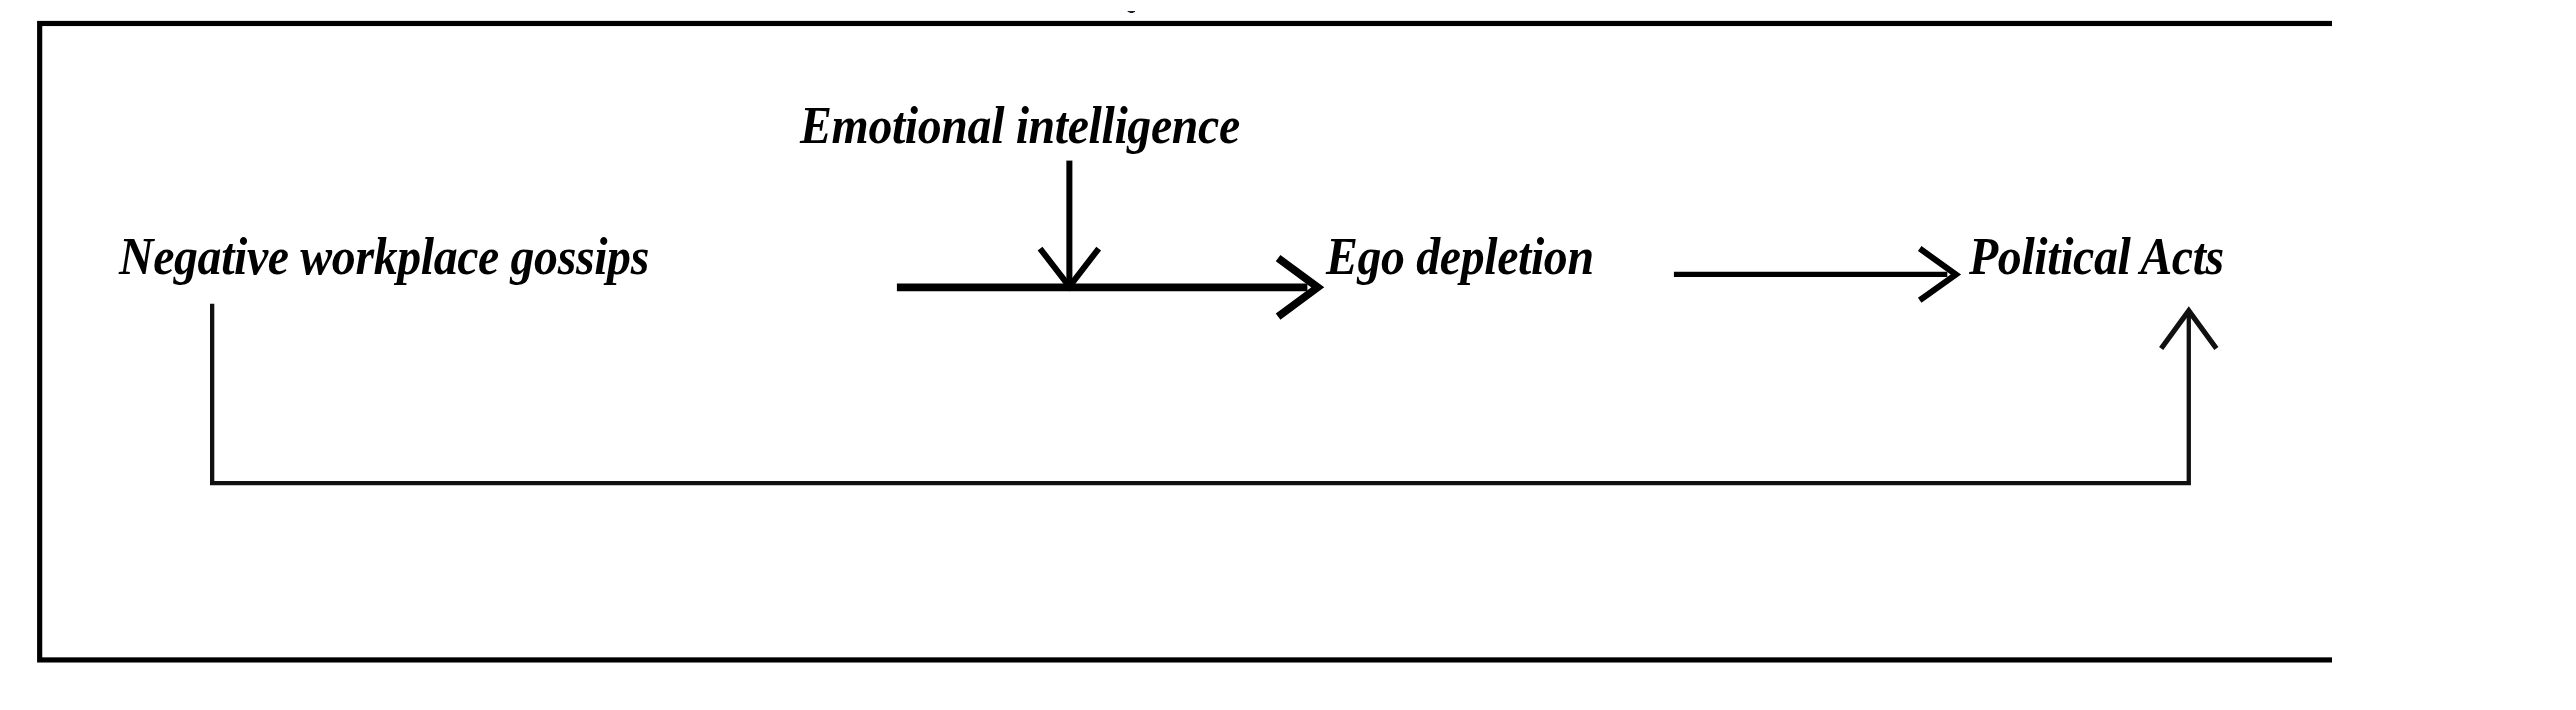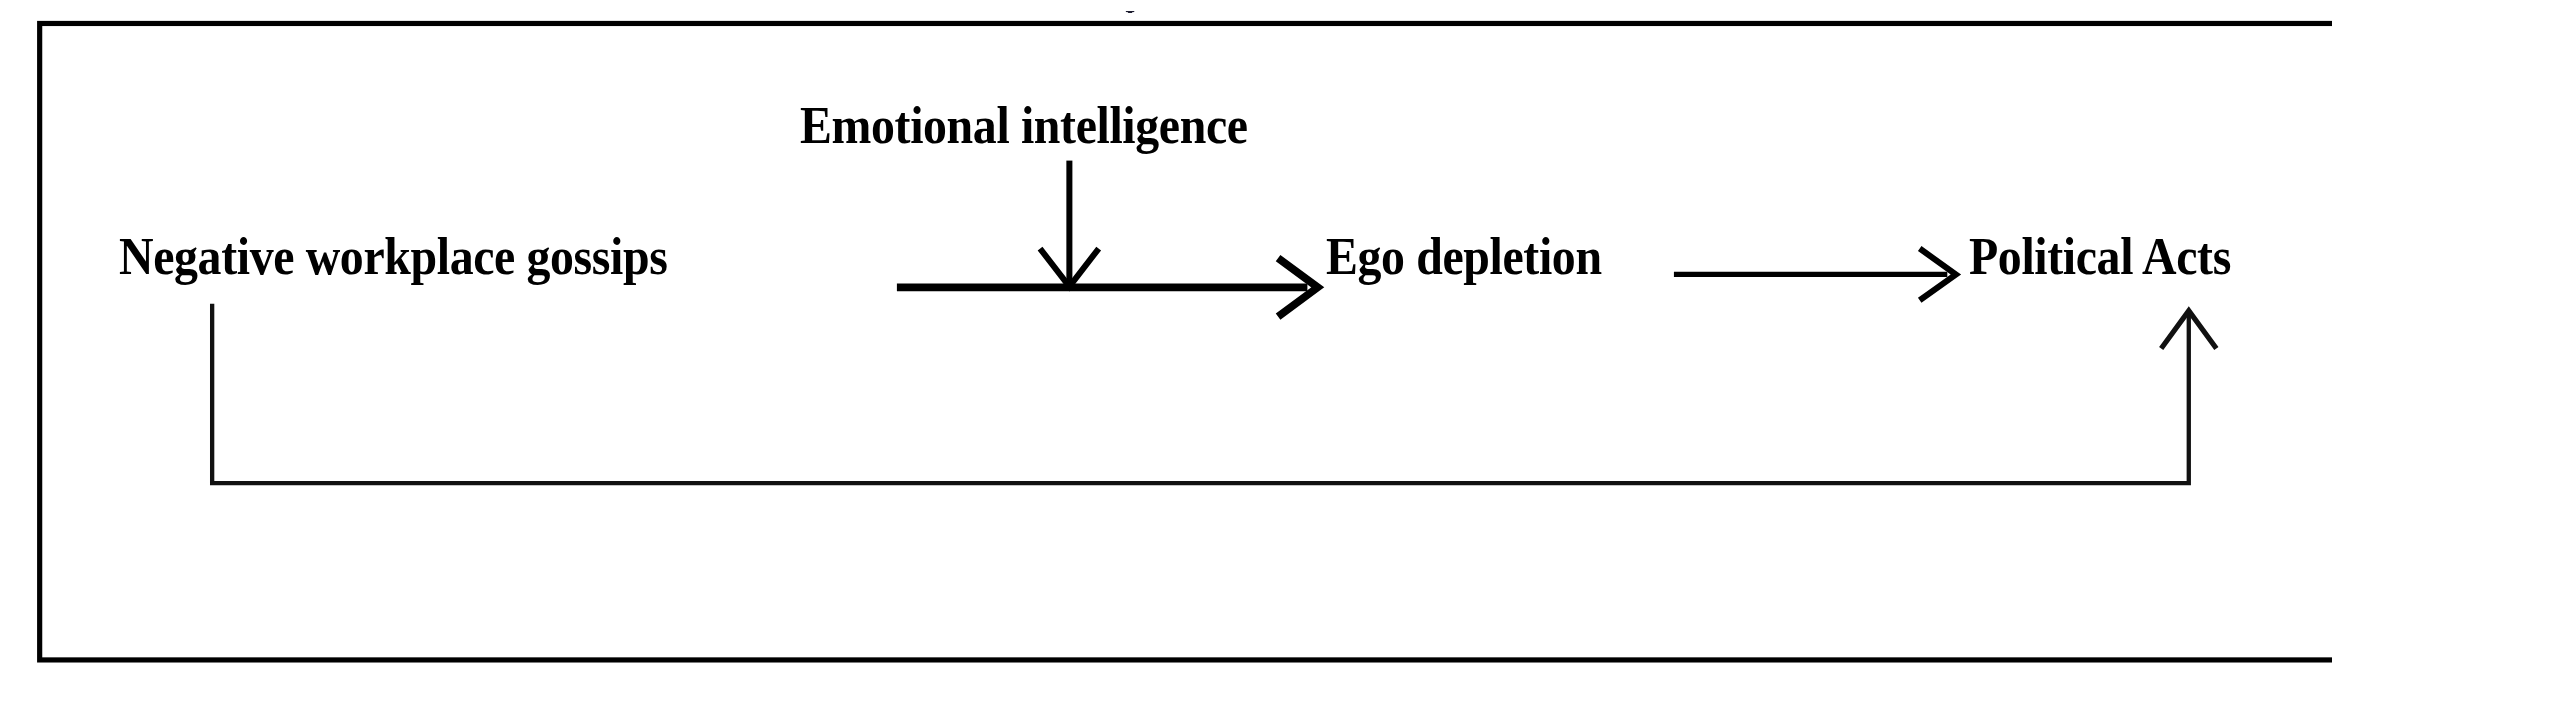--- a/index.html
+++ b/index.html
@@ -10,20 +10,21 @@
   }
   body {
     font-family: "Liberation Serif", "DejaVu Serif", serif;
   }
   #canvas {
     position: relative;
     width: 2332px;
     height: 711px;
     background: #ffffff;
     overflow: hidden;
+    font-style: italic;
   }
   #figure-svg {
     position: absolute;
     left: 0;
     top: 0;
     width: 2576px;
     height: 711px;
   }
   .node-label {
     position: absolute;

